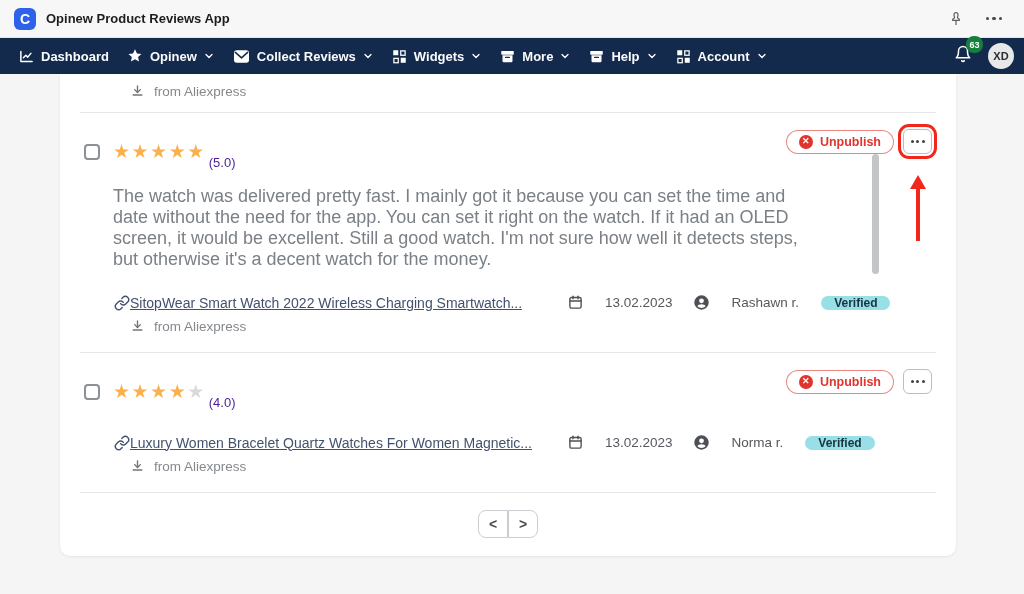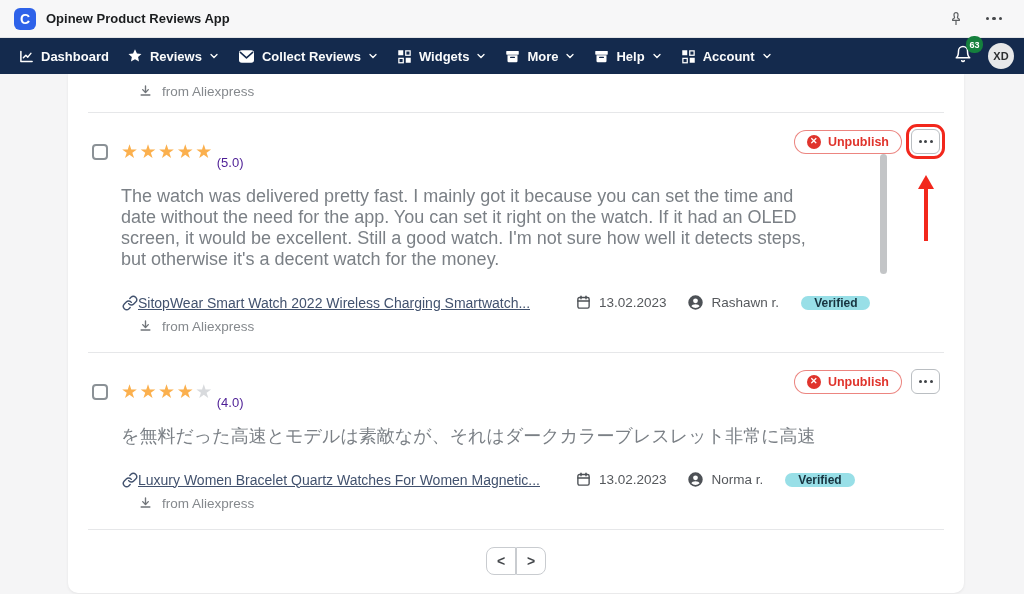--- a/index.html
+++ b/index.html
@@ -26,21 +26,21 @@
   .nav-item svg { display:block; }
   .caret { margin-left:-1px; }
   .nav-right { margin-left:auto; display:flex; align-items:center; gap:14px; }
   .bell-wrap { position:relative; padding:2px; }
   .badge { position:absolute; top:-7px; right:-9px; min-width:17px; height:17px; background:#15803d; color:#fff;
            border-radius:8px; font-size:9px; font-weight:bold; display:flex; align-items:center; justify-content:center; padding:0 3px; }
   .avatar { width:26px; height:26px; border-radius:50%; background:#e7e8e9; color:#2c2e30; font-size:11px;
             font-weight:bold; display:flex; align-items:center; justify-content:center; }
 
   
-  .page { position:absolute; top:74px; left:8px; width:882px; height:520px; }
+  .page { position:absolute; top:74px; left:0; width:882px; height:520px; }
   .card { position:absolute; left:60px; top:0; width:896px; background:#fff; border-radius:0 0 10px 10px;
           box-shadow:0 1px 3px rgba(0,0,0,.07); }
   .divider { height:1px; background:#e6e7e9; margin:0 20px; }
 
   .src-row { display:flex; align-items:center; gap:9px; color:#85898d; font-size:13.5px; }
   .src-row svg { flex:0 0 auto; }
   .partial-row { padding:10px 24px 13px 70px; }
 
   .review { position:relative; padding:20px 24px 18px; }
   .review-head { display:flex; align-items:center; }
@@ -64,21 +64,21 @@
   .annotation-arrow .head { width:0; height:0; border-left:8px solid transparent; border-right:8px solid transparent;
                             border-bottom:14px solid #f2271c; }
   .annotation-arrow .shaft { width:4px; flex:1; background:#f2271c; }
 
   .review-text { margin:16px 8px 0 29px; width:706px; color:#7b8086; font-size:18px; line-height:21px; }
 
   .review-meta { display:flex; align-items:center; margin:24px 0 0 30px; }
   .meta-link { display:flex; align-items:center; gap:0; width:452px; color:#42526e; }
   .meta-link a { color:#42526e; font-size:14px; font-weight:500; text-decoration:underline; white-space:nowrap;
                  overflow:hidden; text-overflow:ellipsis; }
-  .meta-group { display:flex; align-items:center; gap:8px; color:#55585c; font-size:13.5px; white-space:nowrap; }
+  .meta-group { display:flex; align-items:center; gap:22px; color:#55585c; font-size:13.5px; white-space:nowrap; }
   .meta-date { margin-left:2px; }
   .meta-user { margin-left:20px; }
   .verified-badge { margin-left:22px; background:#98dfe7; color:#17333f; font-size:12px; font-weight:600;
                     padding:0 13px; border-radius:11px; }
   .review-src { margin:8px 0 0 46px; }
 
   
   .pagination { display:flex; justify-content:center; padding:17px 0 18px; }
   .page-btn { width:30px; height:28px; background:#fff; border:1px solid #c9ccd0; display:flex; align-items:center;
               justify-content:center; font-size:14px; font-weight:bold; color:#44474b; cursor:pointer; }
@@ -116,21 +116,21 @@
     <svg width="15" height="15" viewBox="0 0 24 24" fill="none" stroke="#fff" stroke-width="2.4" stroke-linecap="round" stroke-linejoin="round">
         <path d="M3 4v16h18"></path>
         <polyline points="7 14 11 10 14 13 19 7"></polyline>
       </svg>
     <span>Dashboard</span>
   </div>
   <div class="nav-item">
     <svg width="16" height="16" viewBox="0 0 24 24" fill="#fff">
         <path d="M12 2l2.9 6.3 6.8.7-5.1 4.6 1.4 6.7L12 16.9 5.9 20.3l1.4-6.7L2.2 9l6.9-.7z"></path>
       </svg>
-    <span>Reviews</span>
+    <span>Opinew</span>
     <svg class="caret" width="12" height="12" viewBox="0 0 24 24" fill="none" stroke="#fff" stroke-width="2.6" stroke-linecap="round">
         <polyline points="6 9 12 15 18 9"></polyline>
       </svg>
   </div>
   <div class="nav-item">
     <svg width="17" height="15" viewBox="0 0 24 22">
         <rect x="1" y="2" width="22" height="18" rx="4" fill="#fff"></rect>
         <polyline points="3 5 12 13 21 5" fill="none" stroke="#142a4d" stroke-width="2.2" stroke-linecap="round" stroke-linejoin="round"></polyline>
       </svg>
     <span>Collect Reviews</span>
@@ -287,21 +287,20 @@
           <span class="unpub-x">✕</span>
           <span>Unpublish</span>
         </button>
         <button class="dots-btn">
             <i></i>
             <i></i>
             <i></i>
           </button>
       </div>
 
-      <p class="review-text">を無料だった高速とモデルは素敵なが、それはダークカラーブレスレット非常に高速</p>
 
       <div class="review-meta">
         <div class="meta-link">
           <svg width="16" height="16" viewBox="0 0 24 24" fill="none" stroke="#42526e" stroke-width="2.1" stroke-linecap="round" stroke-linejoin="round">
               <path d="M10 13a5 5 0 0 0 7.54.54l3-3a5 5 0 0 0-7.07-7.07l-1.72 1.71"></path>
               <path d="M14 11a5 5 0 0 0-7.54-.54l-3 3a5 5 0 0 0 7.07 7.07l1.71-1.71"></path>
             </svg>
           <a href="#">Luxury Women Bracelet Quartz Watches For Women Magnetic...</a>
         </div>
         <div class="meta-group meta-date">

